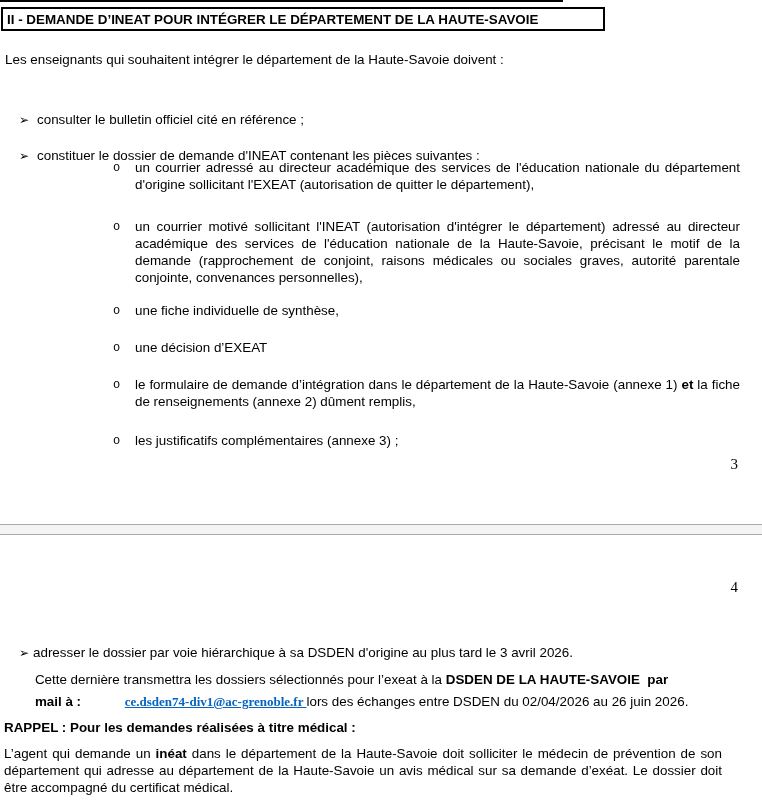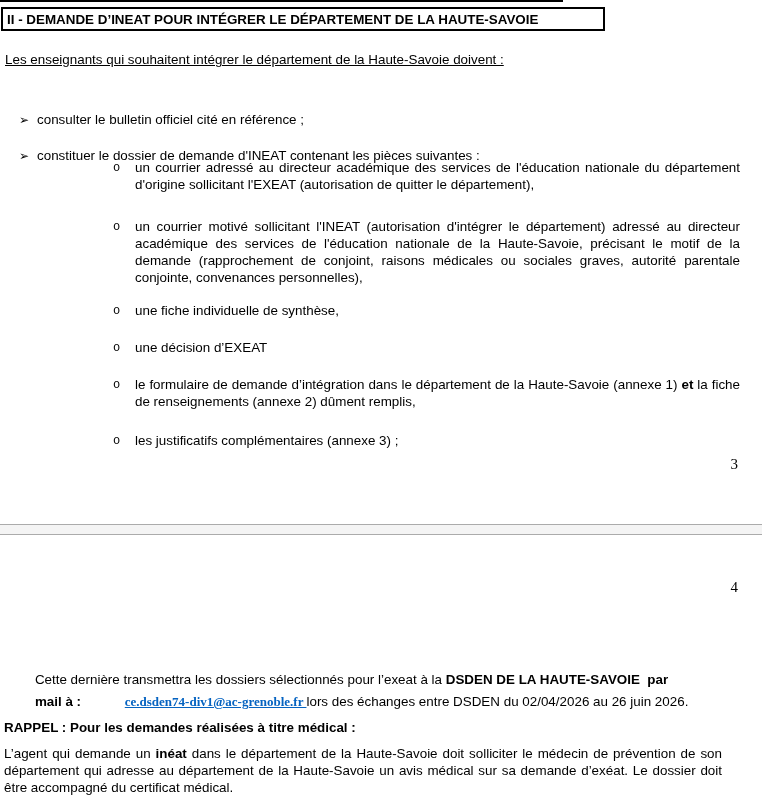--- a/index.html
+++ b/index.html
@@ -23,21 +23,21 @@
   #top-rule {
     left:0; top:0; width:563px; height:2px; background:#000;
   }
   #title-box {
     left:1px; top:7px; width:604px; height:24px;
     border:2px solid #000; box-sizing:border-box;
     display:flex; align-items:center;
     padding-left:4px;
     font-weight:bold; font-size:13.4px; white-space:nowrap;
   }
-  #intro { left:5px; top:51px;text-decoration:underline; }
+  #intro { left:5px; top:51px; }
 
   .arrow-item { left:19px; white-space:nowrap;margin-top:25px; }
   .arrow-marker { display:inline-block; width:18px; font-size:12px; }
   .arrow-marker-sm { display:inline-block; width:14px; font-size:12px; }
 
   .sub-item { left:113px; }
   .sub-marker {
     position:absolute; left:0; top:1px;
     font-family:"Liberation Mono", monospace;
     font-size:12px;
@@ -116,20 +116,23 @@
     <span class="sub-marker">o</span>
     <div class="sub-text"><span>les justificatifs complémentaires (annexe 3) ;</span></div>
   </div>
 
   <div class="abs page-num" style="top:455px">3</div>
 
   <div id="page-separator" class="abs"></div>
 
   <div class="abs page-num" style="top:578px">4</div>
 
+  <div class="abs fs arrow-item" style="top:619px">
+    <span class="arrow-marker-sm">➢</span><span>adresser le dossier par voie hiérarchique à sa DSDEN d'origine au plus tard le 3 avril 2026.</span>
+  </div>
 
   <div id="transmit-line1" class="abs fs" style="top:654px">
     <span>Cette dernière transmettra les dossiers sélectionnés pour l’exeat à la </span><span class="b">DSDEN DE LA HAUTE-SAVOIE  par</span>
   </div>
 
   <div id="transmit-line2" class="abs fs" style="top:676px">
     <span class="b">mail à : </span><a id="email-link">ce.dsden74-div1@ac-grenoble.fr </a><span>lors des échanges entre DSDEN du 02/04/2026 au 26 juin 2026.</span>
   </div>
 
   <div id="rappel-heading" class="abs fs b">RAPPEL : Pour les demandes réalisées à titre médical :</div>

